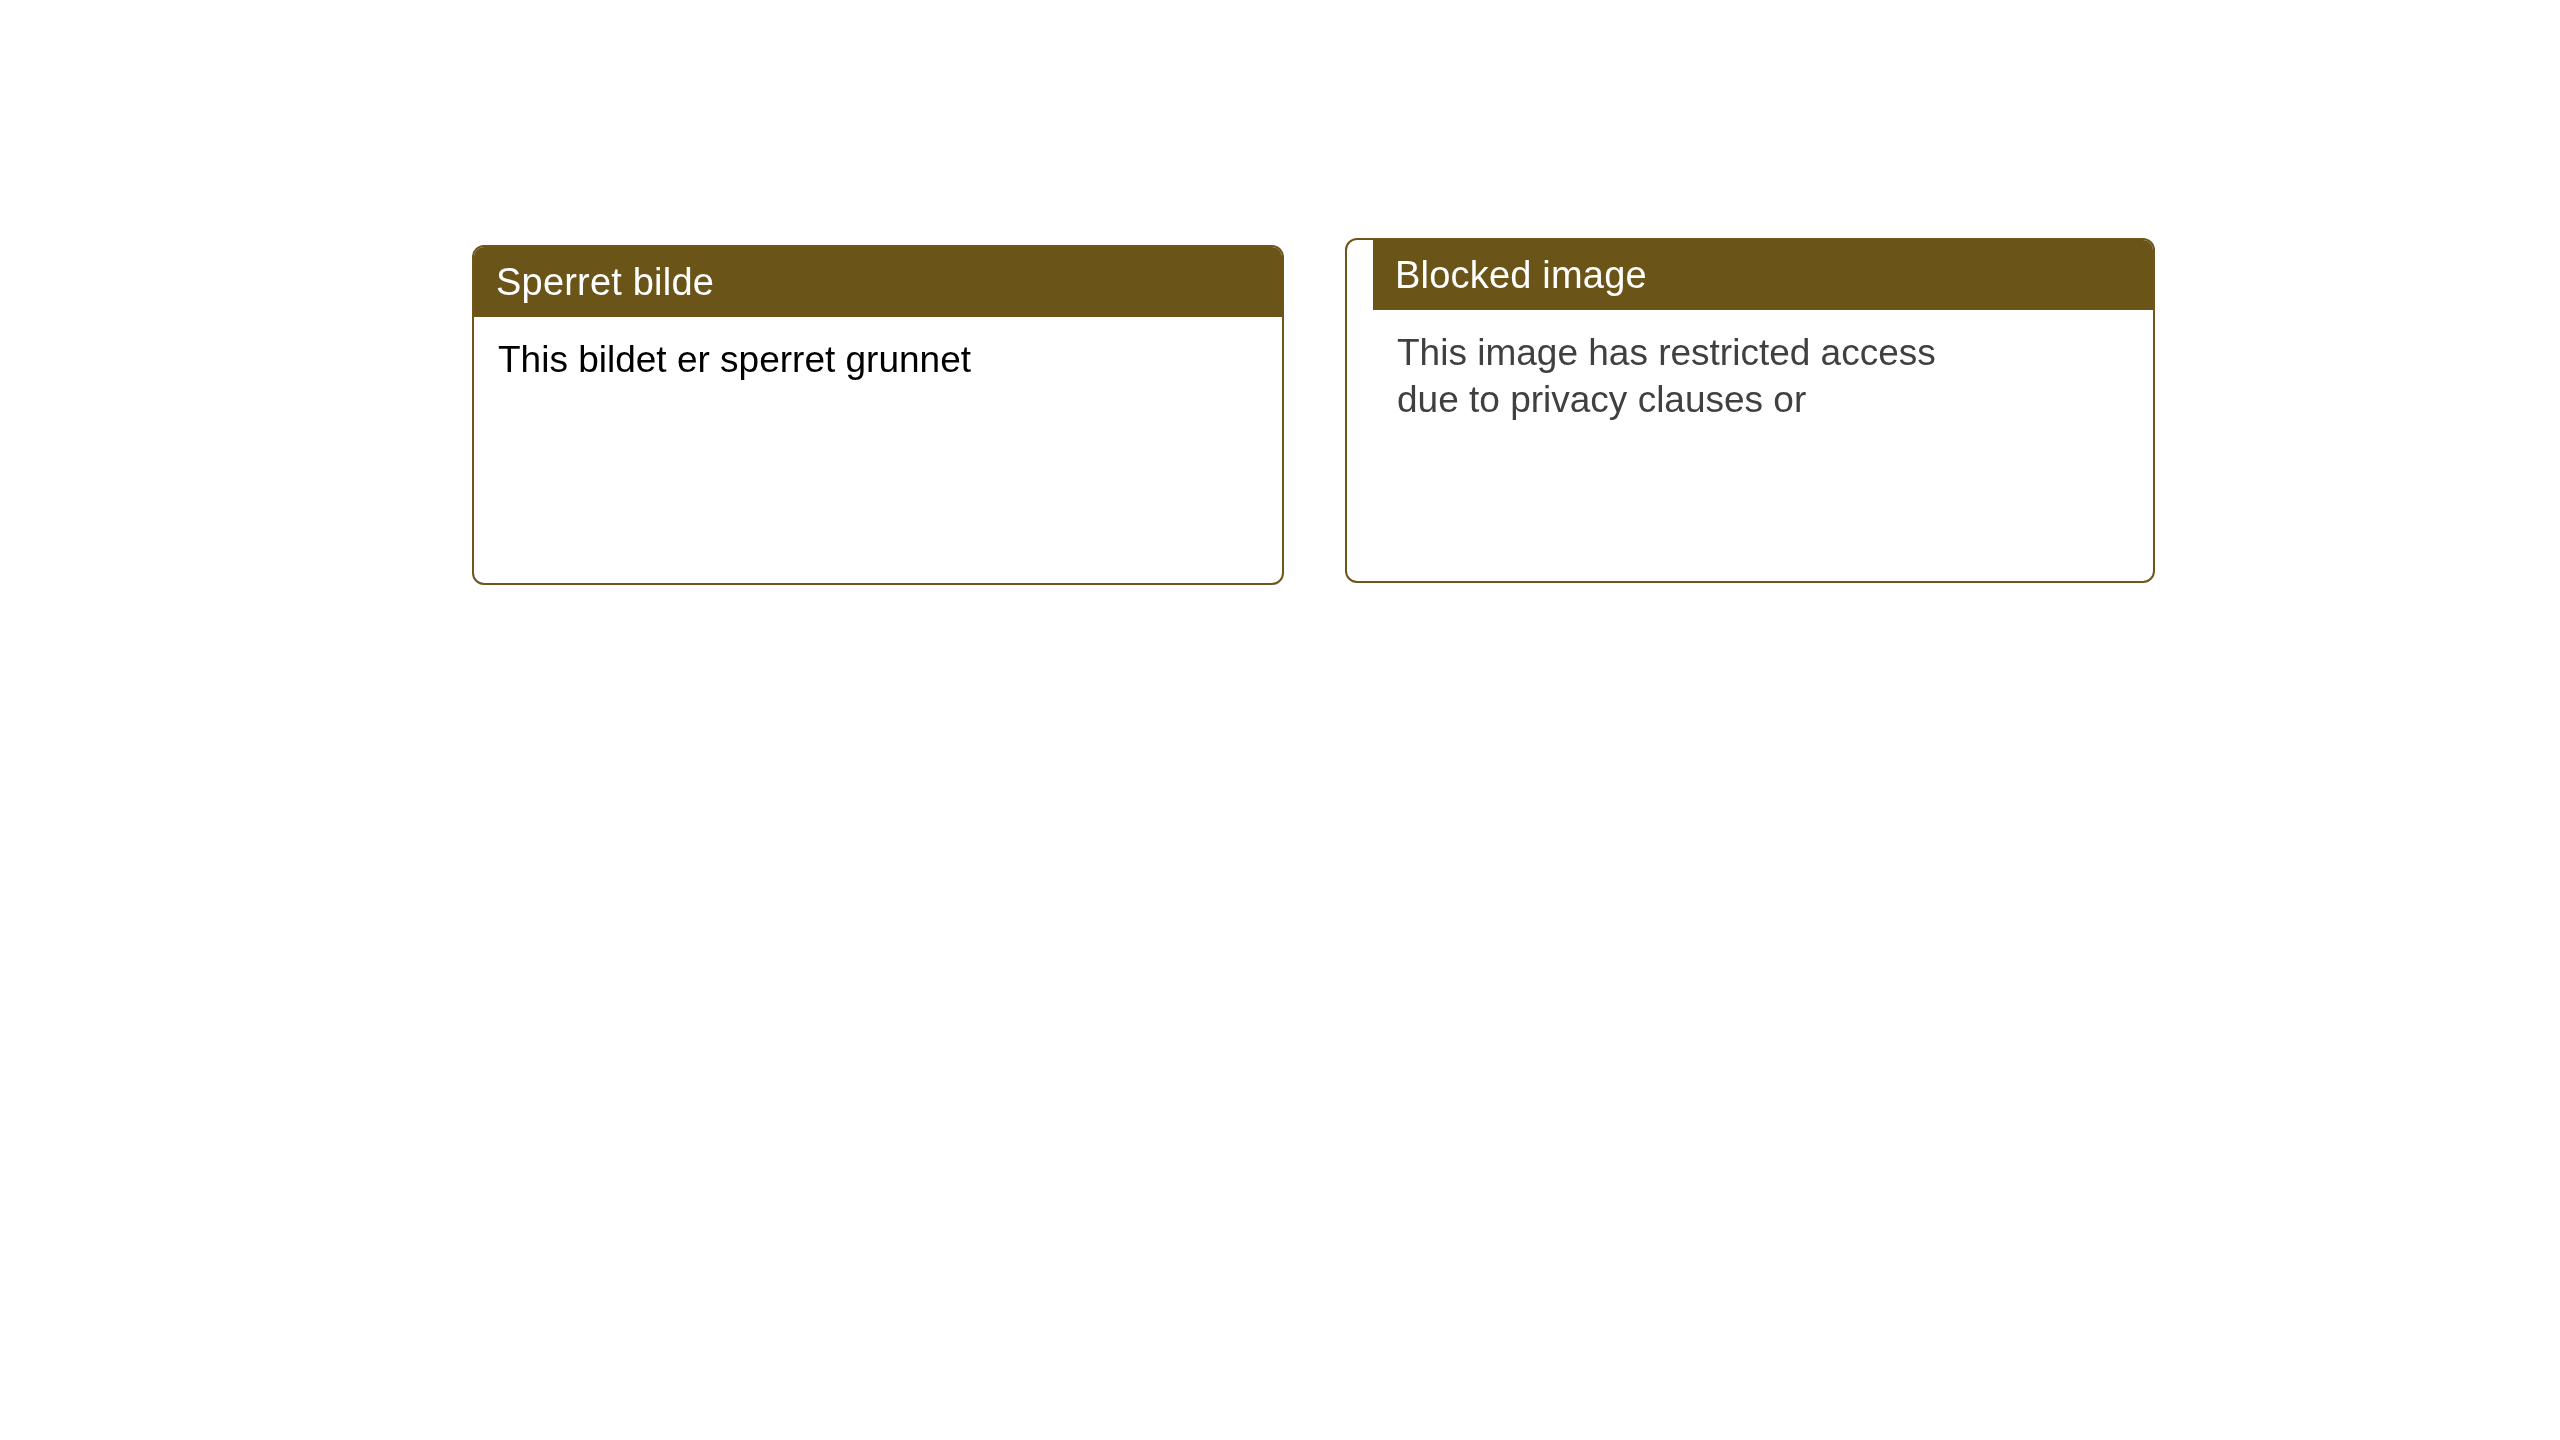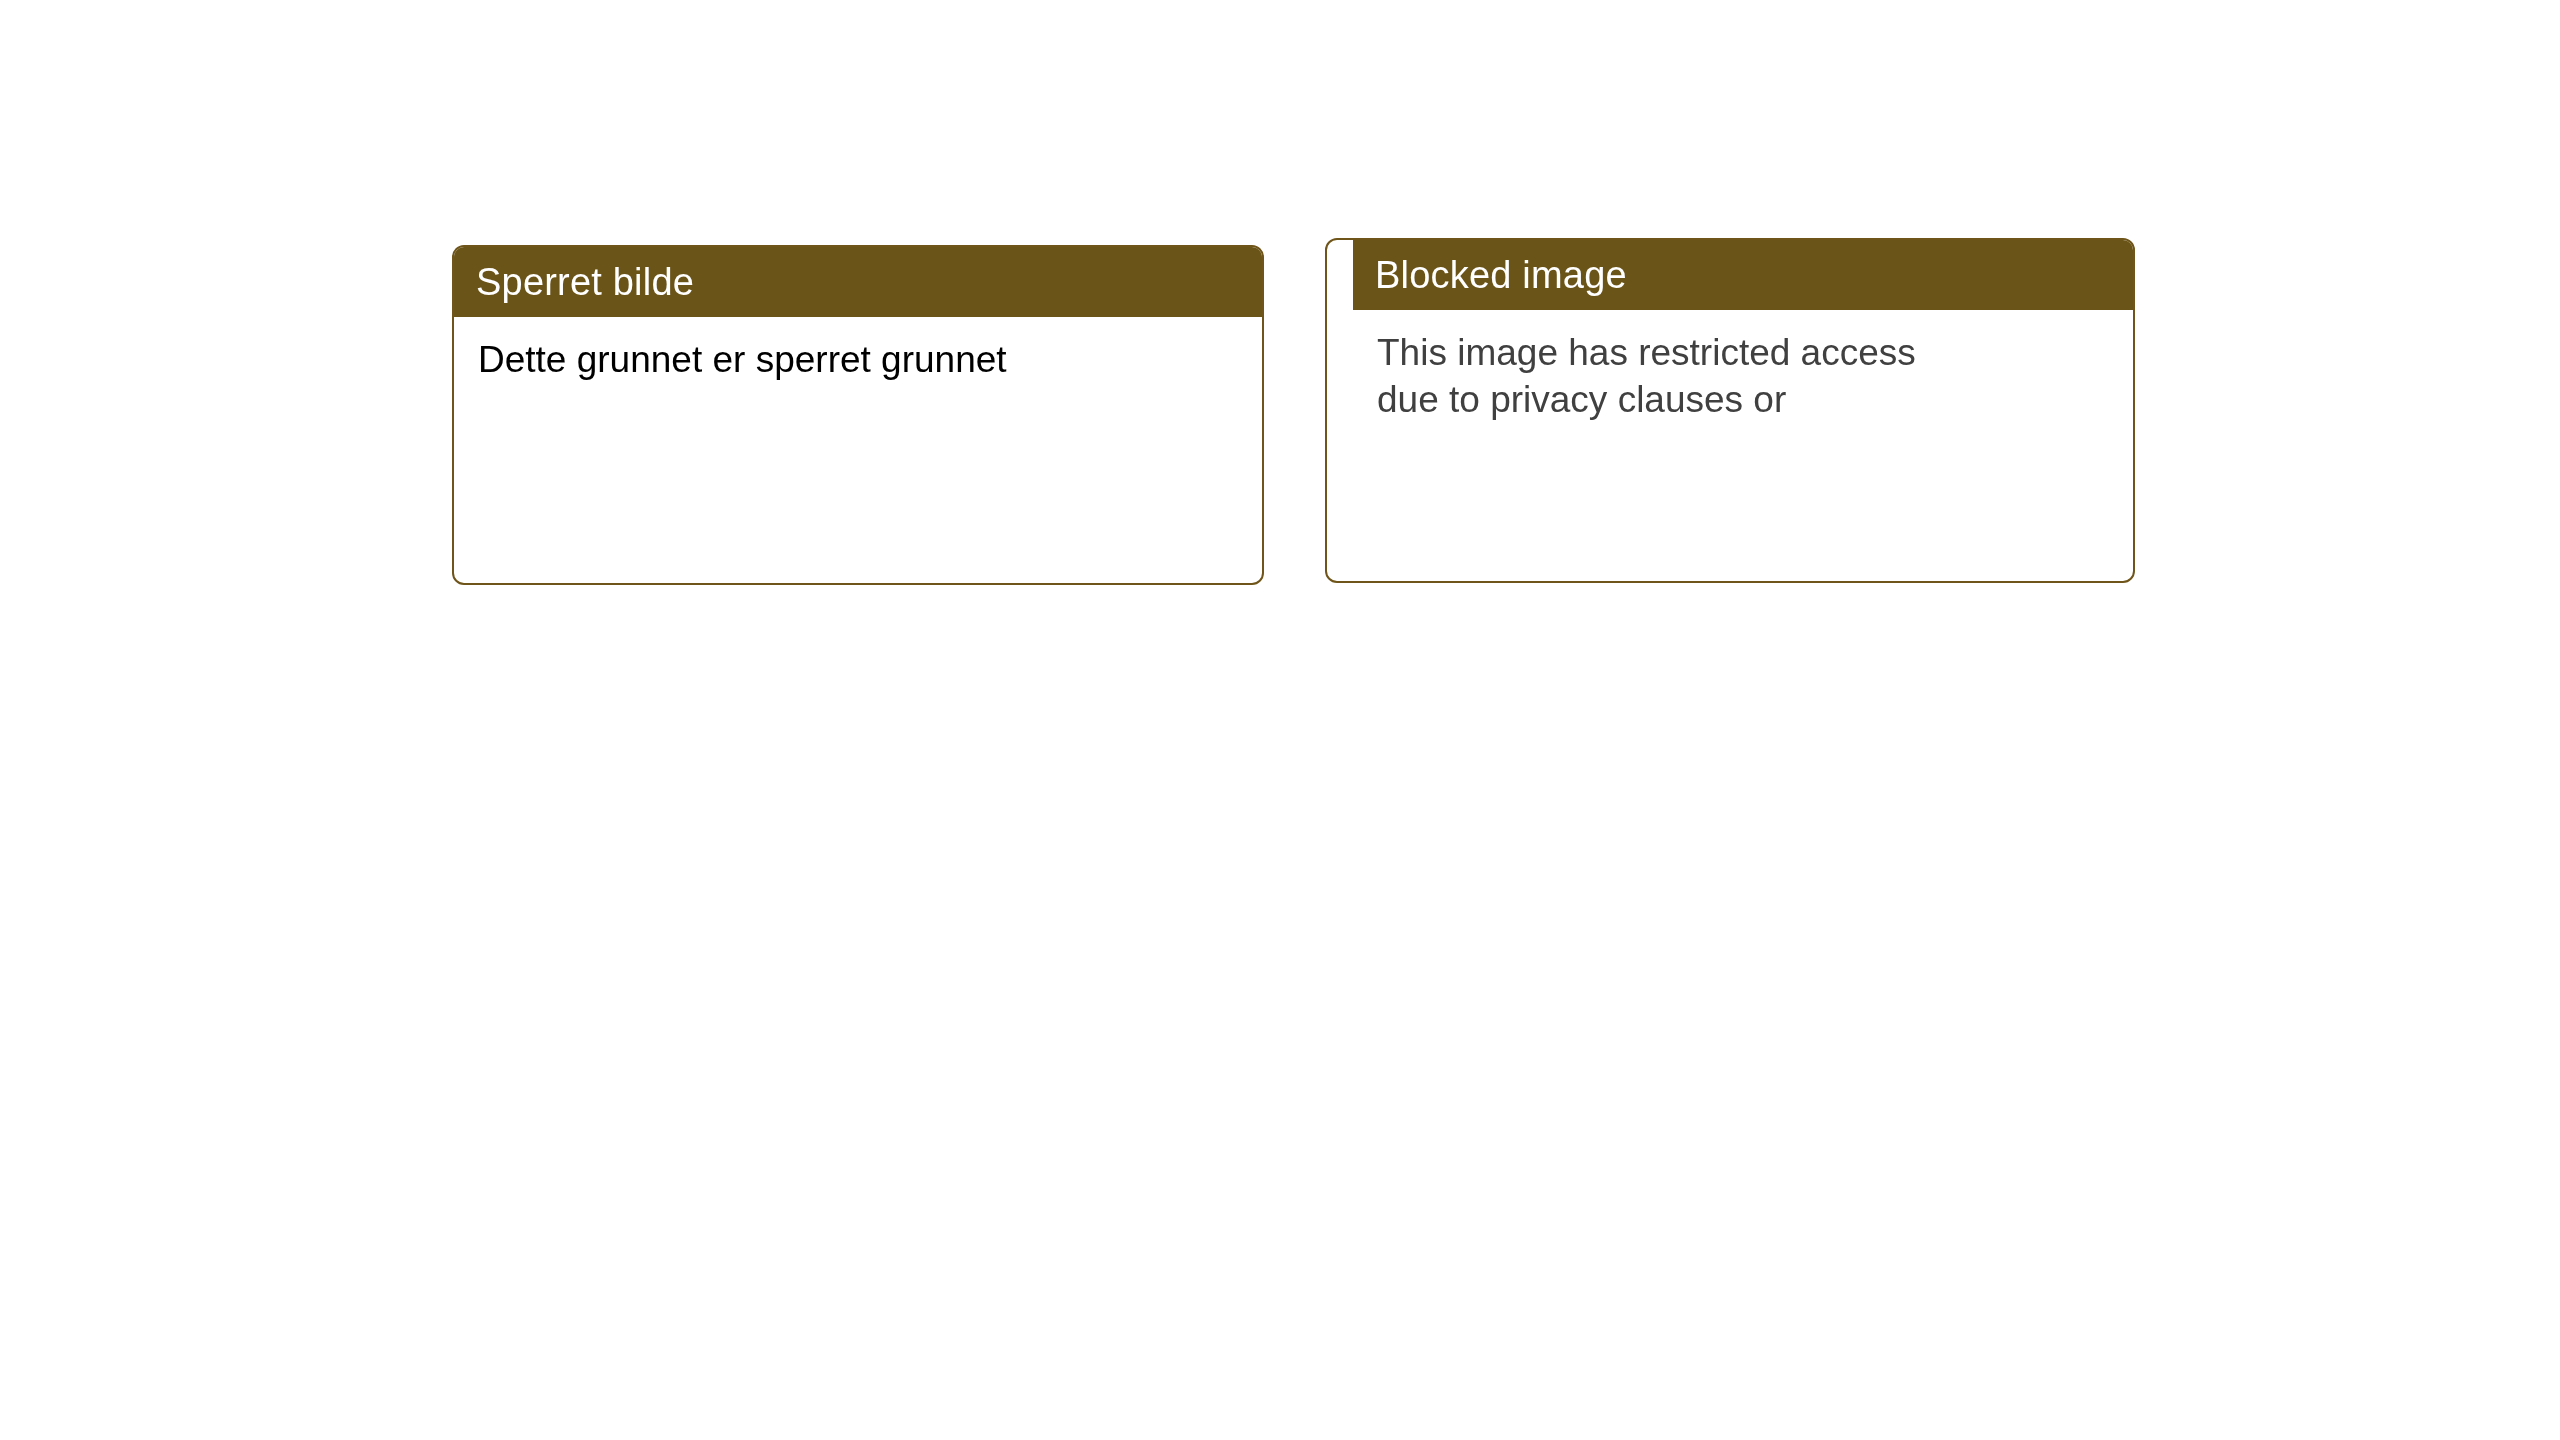--- a/index.html
+++ b/index.html
@@ -24,20 +24,21 @@
     height: 1440px;
   }
 
   .notice-card {
     position: absolute;
     box-sizing: border-box;
     background: #ffffff;
     border: 2px solid #6f551a;
     border-radius: 12px;
     overflow: hidden;
+    margin-left: 20px;
   }
 
   .notice-card .card-header {
     box-sizing: border-box;
     background: #6b5418;
     color: #ffffff;
     font-size: 38px;
     line-height: 1.0;
     padding: 16px 22px 16px 22px;
     font-weight: 400;
@@ -76,21 +77,21 @@
   }
 </style>
 </head>
 <body style="background: rgb(255, 255, 255);">
 
 <div id="notice-area">
 
   <div class="notice-card" id="card-no" style="border-color: rgb(111, 85, 26); background: rgb(255, 255, 255);">
     <div class="card-header" style="background: rgb(107, 84, 24); color: rgb(255, 255, 255);">Sperret bilde</div>
     <div class="card-body" style="color: rgb(0, 0, 0);">
-      <span class="line">Dette grunnet er sperret grunnet</span>
+      <span class="line">This bildet er sperret grunnet</span>
     </div>
   </div>
 
   <div class="notice-card" id="card-en" style="border-color: rgb(111, 85, 26); background: rgb(255, 255, 255); padding-left: 26px;">
     <div class="card-header" style="background: rgb(107, 84, 24); color: rgb(255, 255, 255);">Blocked image</div>
     <div class="card-body" style="color: #404040;">
       <span class="line">This image has restricted access</span>
       <span class="line">due to privacy clauses or</span>
     </div>
   </div>

